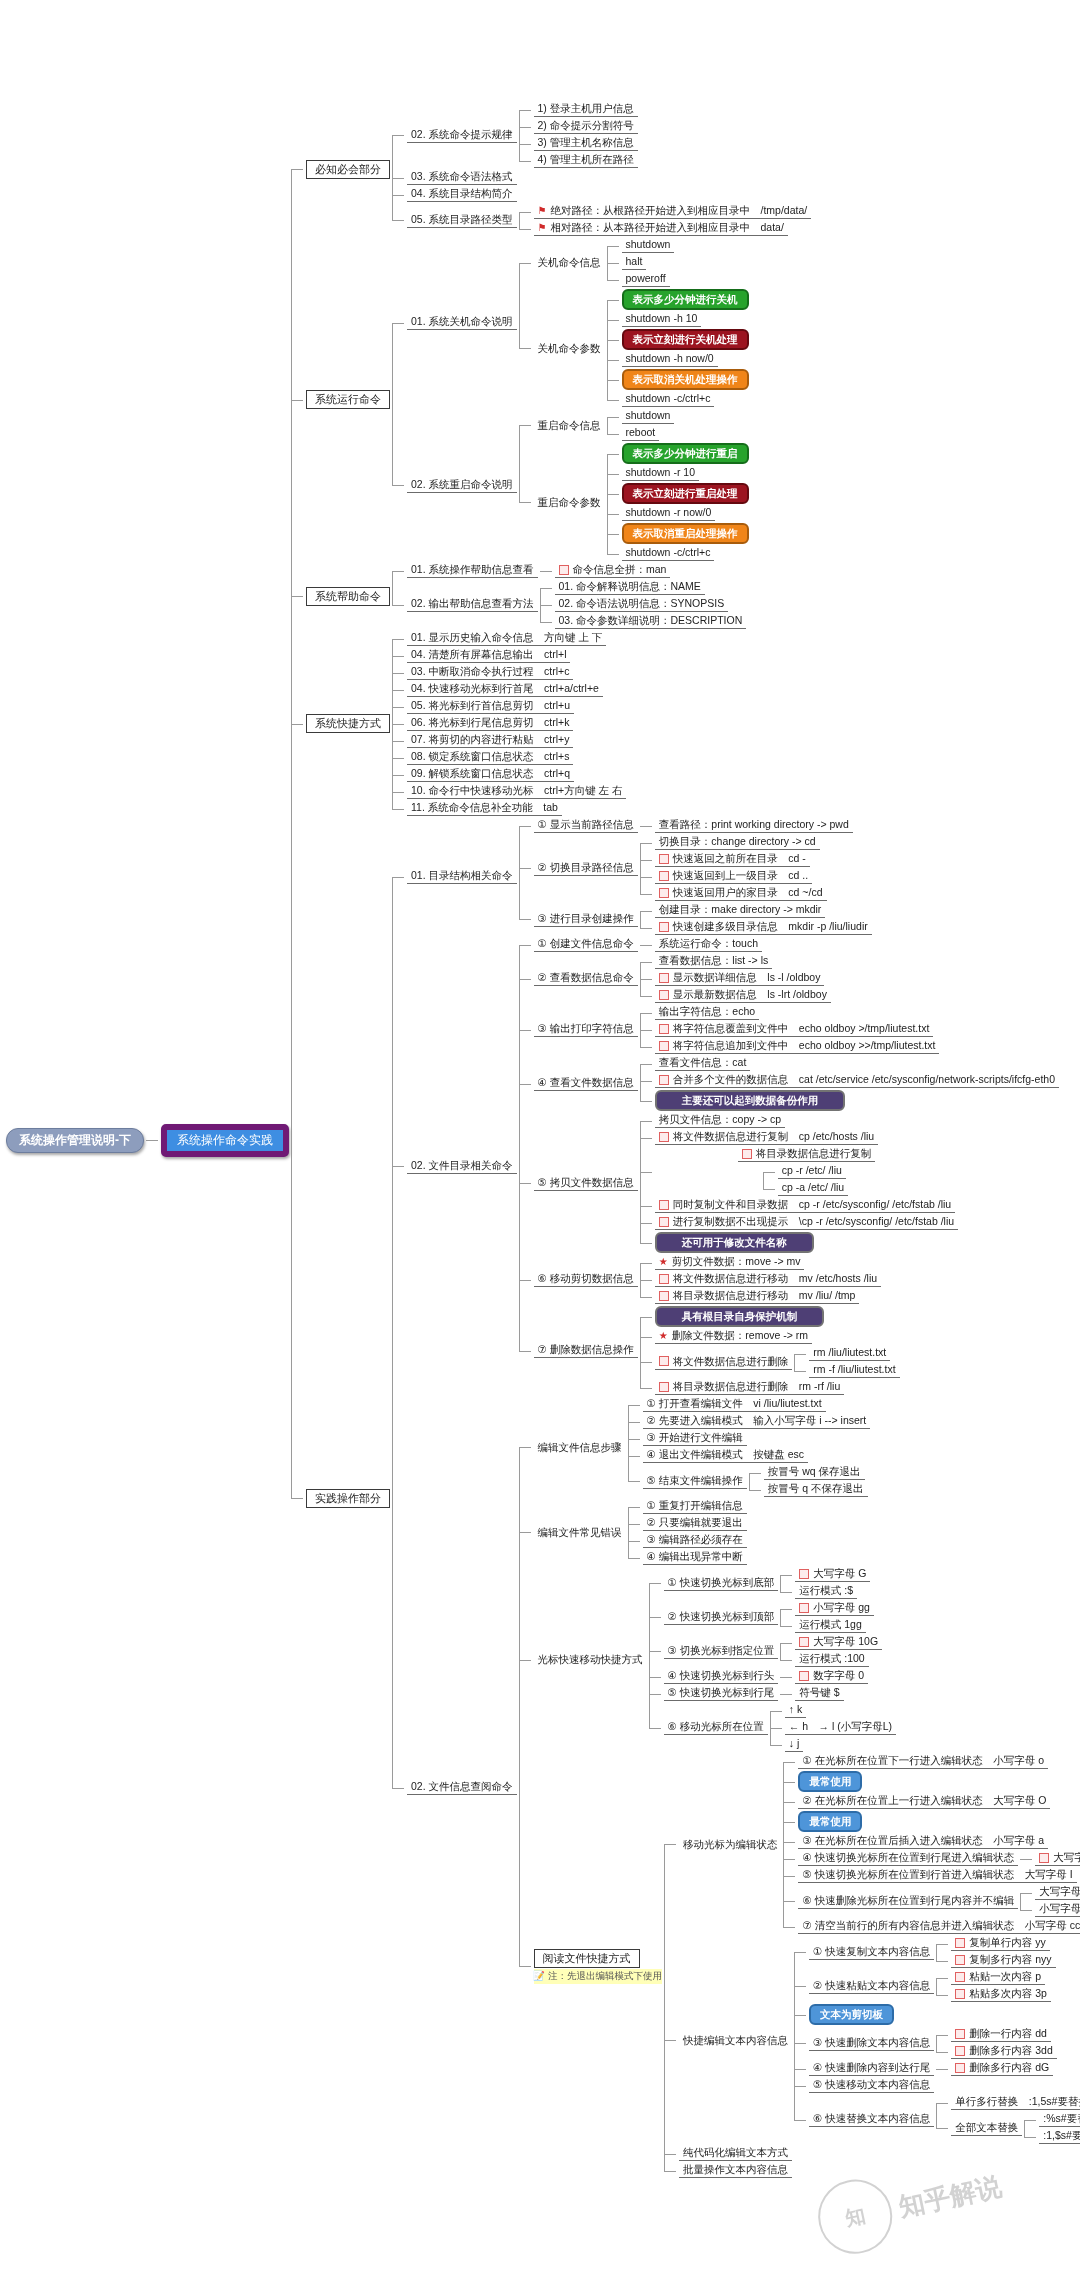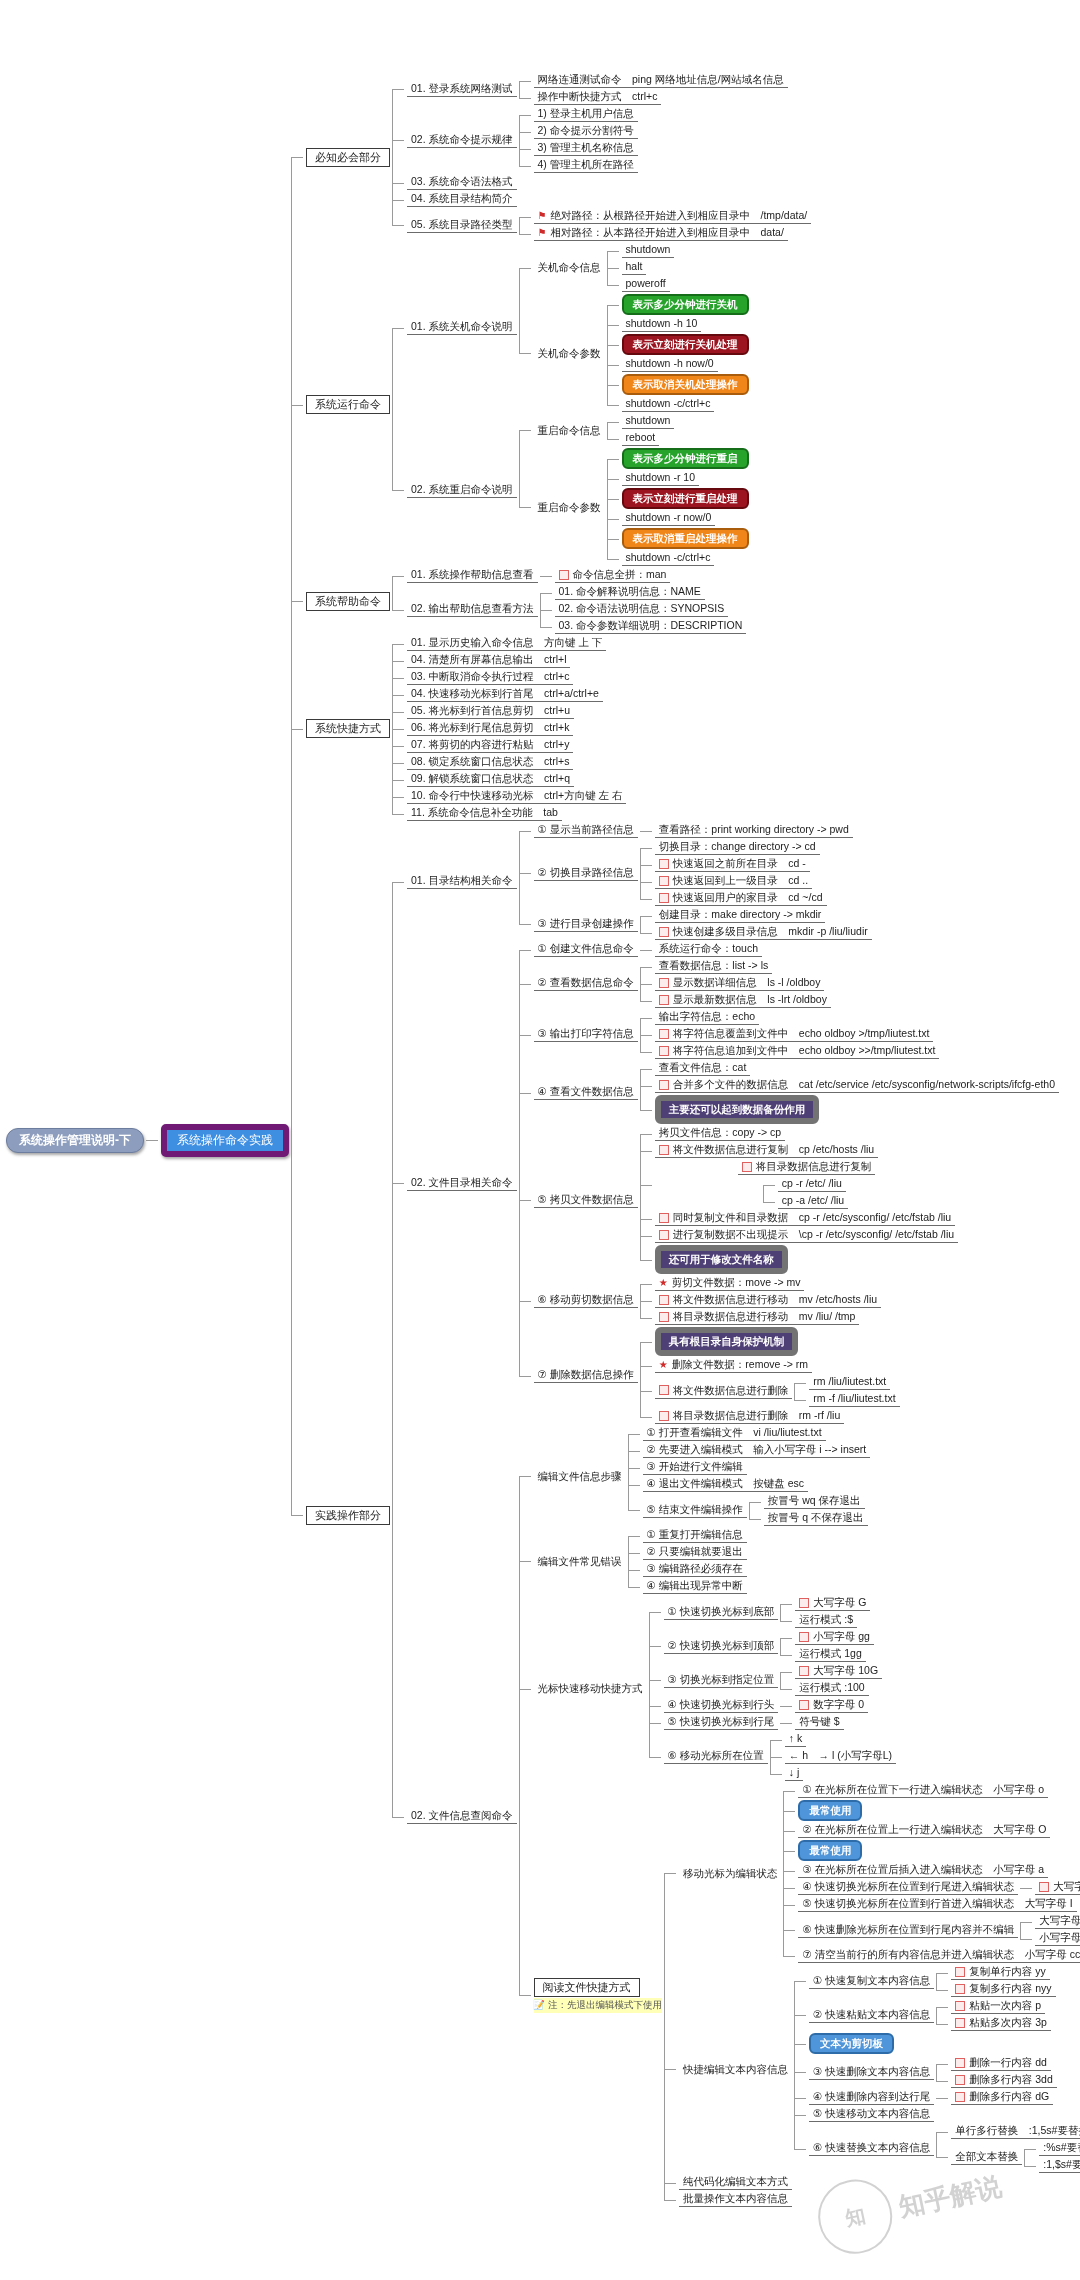--- a/index.html
+++ b/index.html
@@ -21,21 +21,21 @@
   .n-rootA{background:#8d9dbd;color:#fff;font-weight:bold;border-radius:12px;padding:5px 12px;
     font-size:12px;box-shadow:1px 2px 3px rgba(0,0,0,.35);border:1px solid #6d7d9d;}
   .n-rootB{background:#3e8ee2;color:#fff;font-weight:normal;border-radius:5px;padding:4px 10px;
     font-size:12px;box-shadow:1px 2px 3px rgba(0,0,0,.35);border:6px solid #701a75;}
   .n-box{border:1px solid #3a3a3a;background:#fff;padding:2px 8px;font-size:11px;}
   .n-line{border-bottom:1px solid #6b6b6b;padding:0 4px 1px 4px;}
   .n-plain{padding:0 4px;}
   .n-gbadge{background:#27a32c;border:2px solid #156d1a;color:#fff;font-weight:bold;border-radius:6px;padding:2px 9px;}
   .n-rbadge{background:#9c1420;border:2px solid #65090f;color:#fff;font-weight:bold;border-radius:6px;padding:2px 9px;}
   .n-obadge{background:#f08519;border:2px solid #a85c0c;color:#fff;font-weight:bold;border-radius:6px;padding:2px 9px;}
-  .n-pbadge{background:#4e3f75;border:6px solid #737373;color:#fff;font-weight:bold;border-radius:6px;padding:2px 8px;}
+  .n-pbadge{background:#4e3f75;border:2px solid #737373;color:#fff;font-weight:bold;border-radius:6px;padding:2px 25px;}
   .n-bbadge{background:#4e95d9;border:2px solid #2d6ca8;color:#fff;font-weight:bold;border-radius:6px;padding:2px 9px;}
   .n-note{background:#ffffb8;color:#555;font-size:9.5px;padding:1px 0;margin:0 2px 1px 2px;white-space:nowrap;}
   .ic{margin-right:4px;display:inline-block;}
   .ic-rbox{width:8px;height:8px;border:1px solid #e06060;background:#fdecec;}
   .ic-flag{color:#d02b2b;font-size:10px;line-height:10px;}
   .ic-star{color:#d02b2b;font-size:10px;line-height:10px;}
   .watermark{position:absolute;right:60px;bottom:30px;width:220px;height:90px;
     display:flex;align-items:center;justify-content:center;opacity:.38;transform:rotate(-12deg);}
   .watermark .stamp{border:2px solid #8a8a8a;border-radius:50%;width:70px;height:70px;
     display:flex;align-items:center;justify-content:center;color:#8a8a8a;font-size:20px;font-weight:bold;}
@@ -55,37 +55,20 @@
             <span class="n n-rootB">系统操作命令实践</span>
           </div>
           <div class="kids">
             <div class="branch" style="display: flex; align-items: center;">
               <div class="lwrap">
                 <span class="n n-box">必知必会部分</span>
               </div>
               <div class="kids">
                 <div class="branch" style="display: flex; align-items: center;">
                   <div class="lwrap">
-                    <span class="n n-line">01. 登录系统网络测试</span>
-                  </div>
-                  <div class="kids">
-                    <div class="branch" style="display: flex; align-items: center;">
-                      <div class="lwrap">
-                        <span class="n n-line">网络连通测试命令　ping 网络地址信息/网站域名信息</span>
-                      </div>
-                    </div>
-                    <div class="branch" style="display: flex; align-items: center;">
-                      <div class="lwrap">
-                        <span class="n n-line">操作中断快捷方式　ctrl+c</span>
-                      </div>
-                    </div>
-                  </div>
-                </div>
-                <div class="branch" style="display: flex; align-items: center;">
-                  <div class="lwrap">
                     <span class="n n-line">02. 系统命令提示规律</span>
                   </div>
                   <div class="kids">
                     <div class="branch" style="display: flex; align-items: center;">
                       <div class="lwrap">
                         <span class="n n-line">1) 登录主机用户信息</span>
                       </div>
                     </div>
                     <div class="branch" style="display: flex; align-items: center;">
                       <div class="lwrap">

